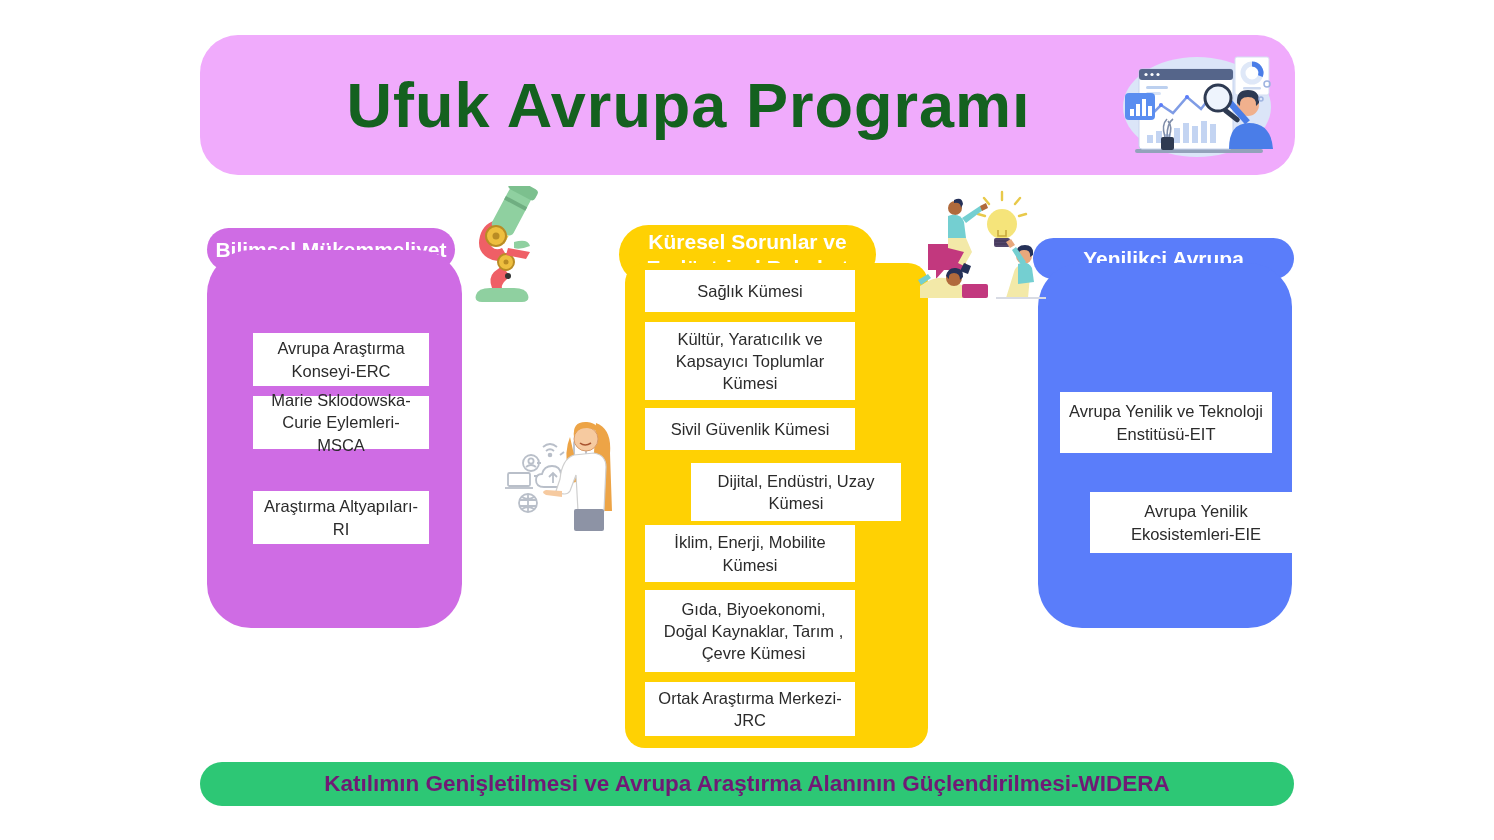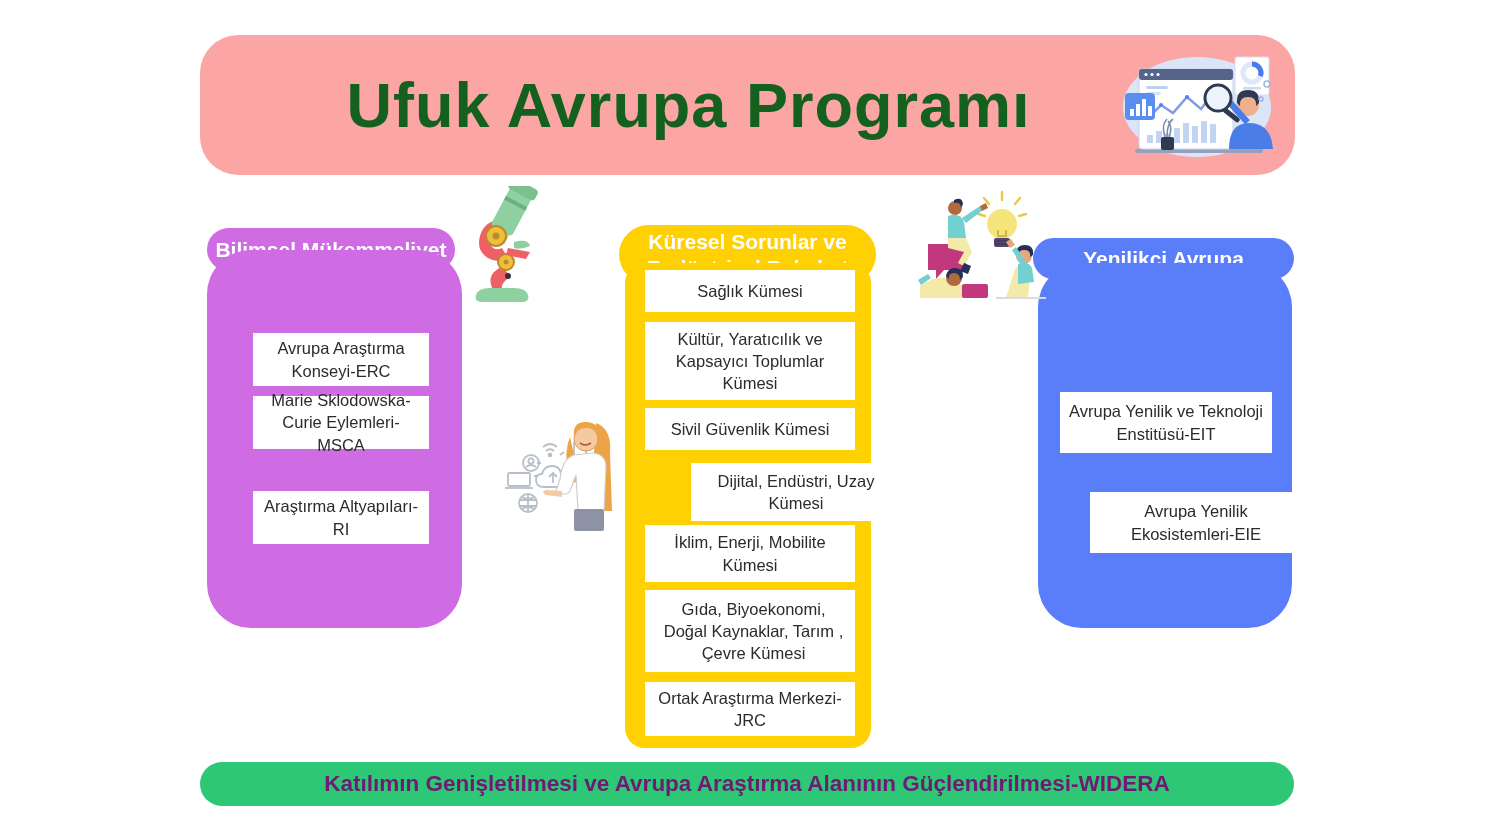--- a/index.html
+++ b/index.html
@@ -8,21 +8,21 @@
     font-family: "Liberation Sans", sans-serif;
     background:#ffffff;
     position:relative;
     overflow:hidden;
   }
   .abs { position:absolute; }
 
   
   .title-banner {
     left:200px; top:35px; width:1095px; height:140px;
-    background:#fca5a5; border-radius:38px;
+    background:#f0abfc; border-radius:38px;
     display:flex; align-items:center;
   }
   .page-title {
     flex:1; text-align:center;
     font-size:63px; font-weight:bold; letter-spacing:1px;
     color:#14611f;
     padding-left:60px;
   }
   .header-illu { width:160px; height:112px; margin-right:18px; flex:0 0 auto; }
 
@@ -42,21 +42,21 @@
     padding:4px 8px;
   }
   .card.top-align { align-items:flex-start; padding-top:9px; }
 
   
   .pill-purple { left:207px; top:195px; width:248px; height:43px; border-radius:22px; background:#cf6ce4; font-size:21px; }
   .body-purple { left:207px; top:250px; width:255px; height:378px; background:#cf6ce4; }
 
   
   .pill-yellow { left:619px; top:192px; width:257px; height:59px; border-radius:30px; background:#ffd103; font-size:21px; }
-  .body-yellow { left:625px; top:263px; width:246px; height:485px; background:#ffd103; border-radius:20px; }
+  .body-yellow { left:625px; top:263px; width:303px; height:485px; background:#ffd103; border-radius:20px; }
 
   
   .pill-blue { left:1033px; top:205px; width:261px; height:41px; border-radius:21px; background:#5a7dfa; font-size:21px; }
   .body-blue { left:1038px; top:263px; width:254px; height:365px; background:#5a7dfa; }
 
   
   .footer-banner {
     left:200px; top:762px; width:1094px; height:44px;
     background:#2dc775; border-radius:22px;
     display:flex; align-items:center; justify-content:center;

